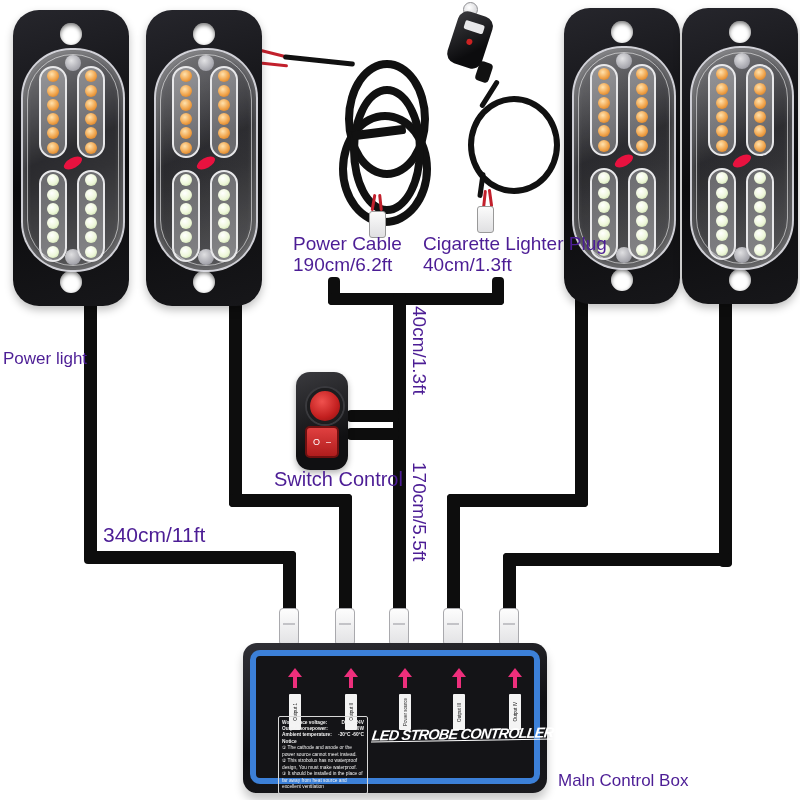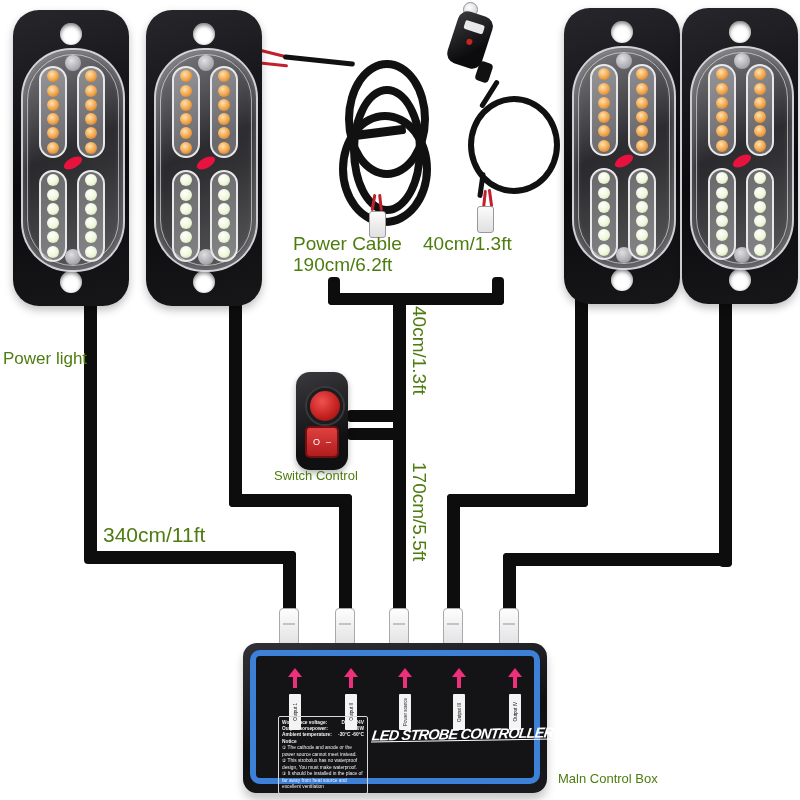--- a/index.html
+++ b/index.html
@@ -1,21 +1,21 @@
 <!DOCTYPE html>
 <html><head>
 <meta charset="utf-8">
 <style>
   html,body{margin:0;padding:0;background:#fff;}
   #canvas{position:relative;width:800px;height:800px;background:#ffffff;overflow:hidden;
           font-family:"Liberation Sans",sans-serif;}
   
   .wire{position:absolute;background:#0d0d0d;border-radius:4px;}
   
-  .txt{position:absolute;color:#4d7c0f;font-family:"Liberation Sans",sans-serif;}
+  .txt{position:absolute;color:#4c1d95;font-family:"Liberation Sans",sans-serif;}
   .vtxt{writing-mode:vertical-rl;}
   
   .light{position:absolute;width:116px;height:296px;border-radius:26px;
          background:linear-gradient(165deg,#26262c 0%,#0b0b0d 55%,#17171a 100%);
          box-shadow:0 4px 8px rgba(0,0,0,.25);}
   .hole{position:absolute;left:47px;width:22px;height:22px;border-radius:50%;background:#ffffff;
         box-shadow:inset 0 2px 4px rgba(0,0,0,.55);}
   .hole.top{top:13px;} .hole.bot{top:261px;}
   .lens{position:absolute;left:8px;top:38px;width:100px;height:220px;border-radius:50px;
         border:2px solid rgba(222,222,228,.9);
@@ -398,21 +398,22 @@
   </div>
 
   <div class="txt" style="left:3px;top:349px;font-size:17px">Power light</div>
 
   <div class="txt" style="left:293px;top:233px;font-size:19px;line-height:21px">
     <div>Power Cable</div>
     <div>190cm/6.2ft</div>
   </div>
 
   <div class="txt" style="left:423px;top:233px;font-size:19px;line-height:21px">
+    <div>Cigarette Lighter Plug</div>
     <div>40cm/1.3ft</div>
   </div>
 
   <div class="txt vtxt" style="left:408px;top:306px;font-size:19px">40cm/1.3ft</div>
   <div class="txt vtxt" style="left:408px;top:462px;font-size:19px">170cm/5.5ft</div>
   <div class="txt" style="left:103px;top:523px;font-size:21px">340cm/11ft</div>
-  <div class="txt" style="left:274px;top:468px;font-size:13px">Switch Control</div>
-  <div class="txt" style="left:558px;top:771px;font-size:13px">Maln Control Box</div>
+  <div class="txt" style="left:274px;top:468px;font-size:20px">Switch Control</div>
+  <div class="txt" style="left:558px;top:771px;font-size:17px">Maln Control Box</div>
 </div>
 
 </body></html>

